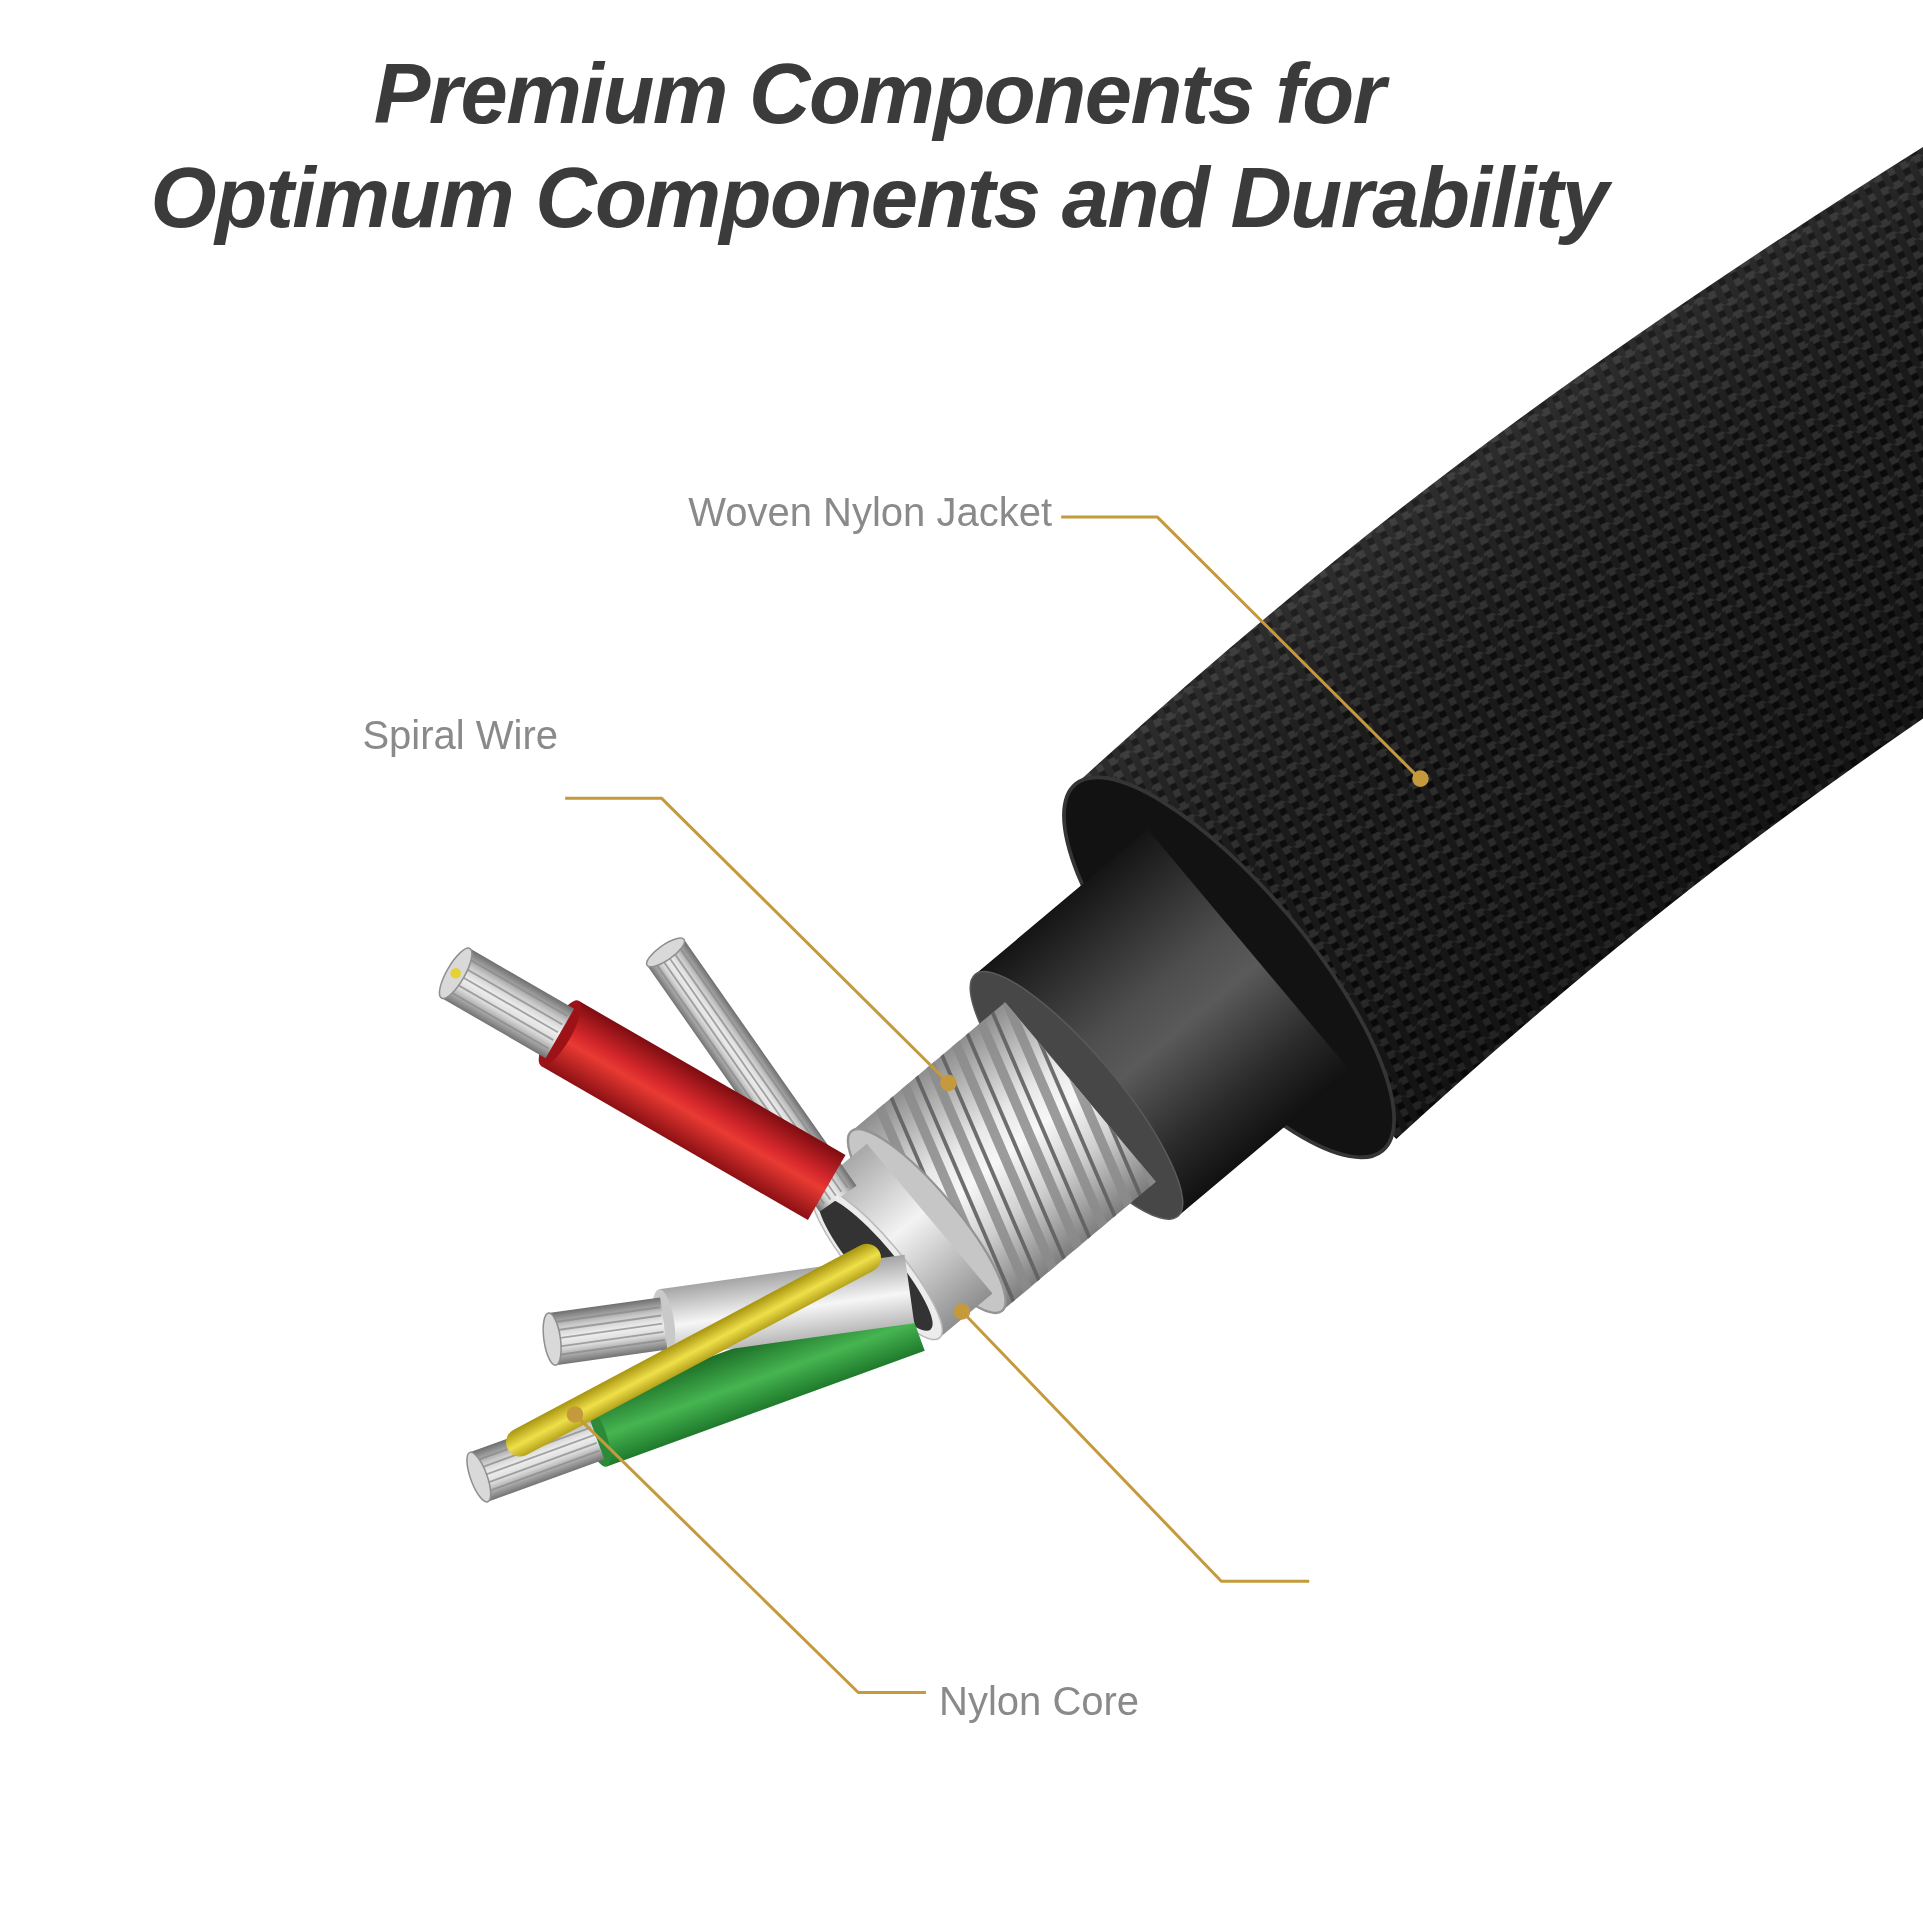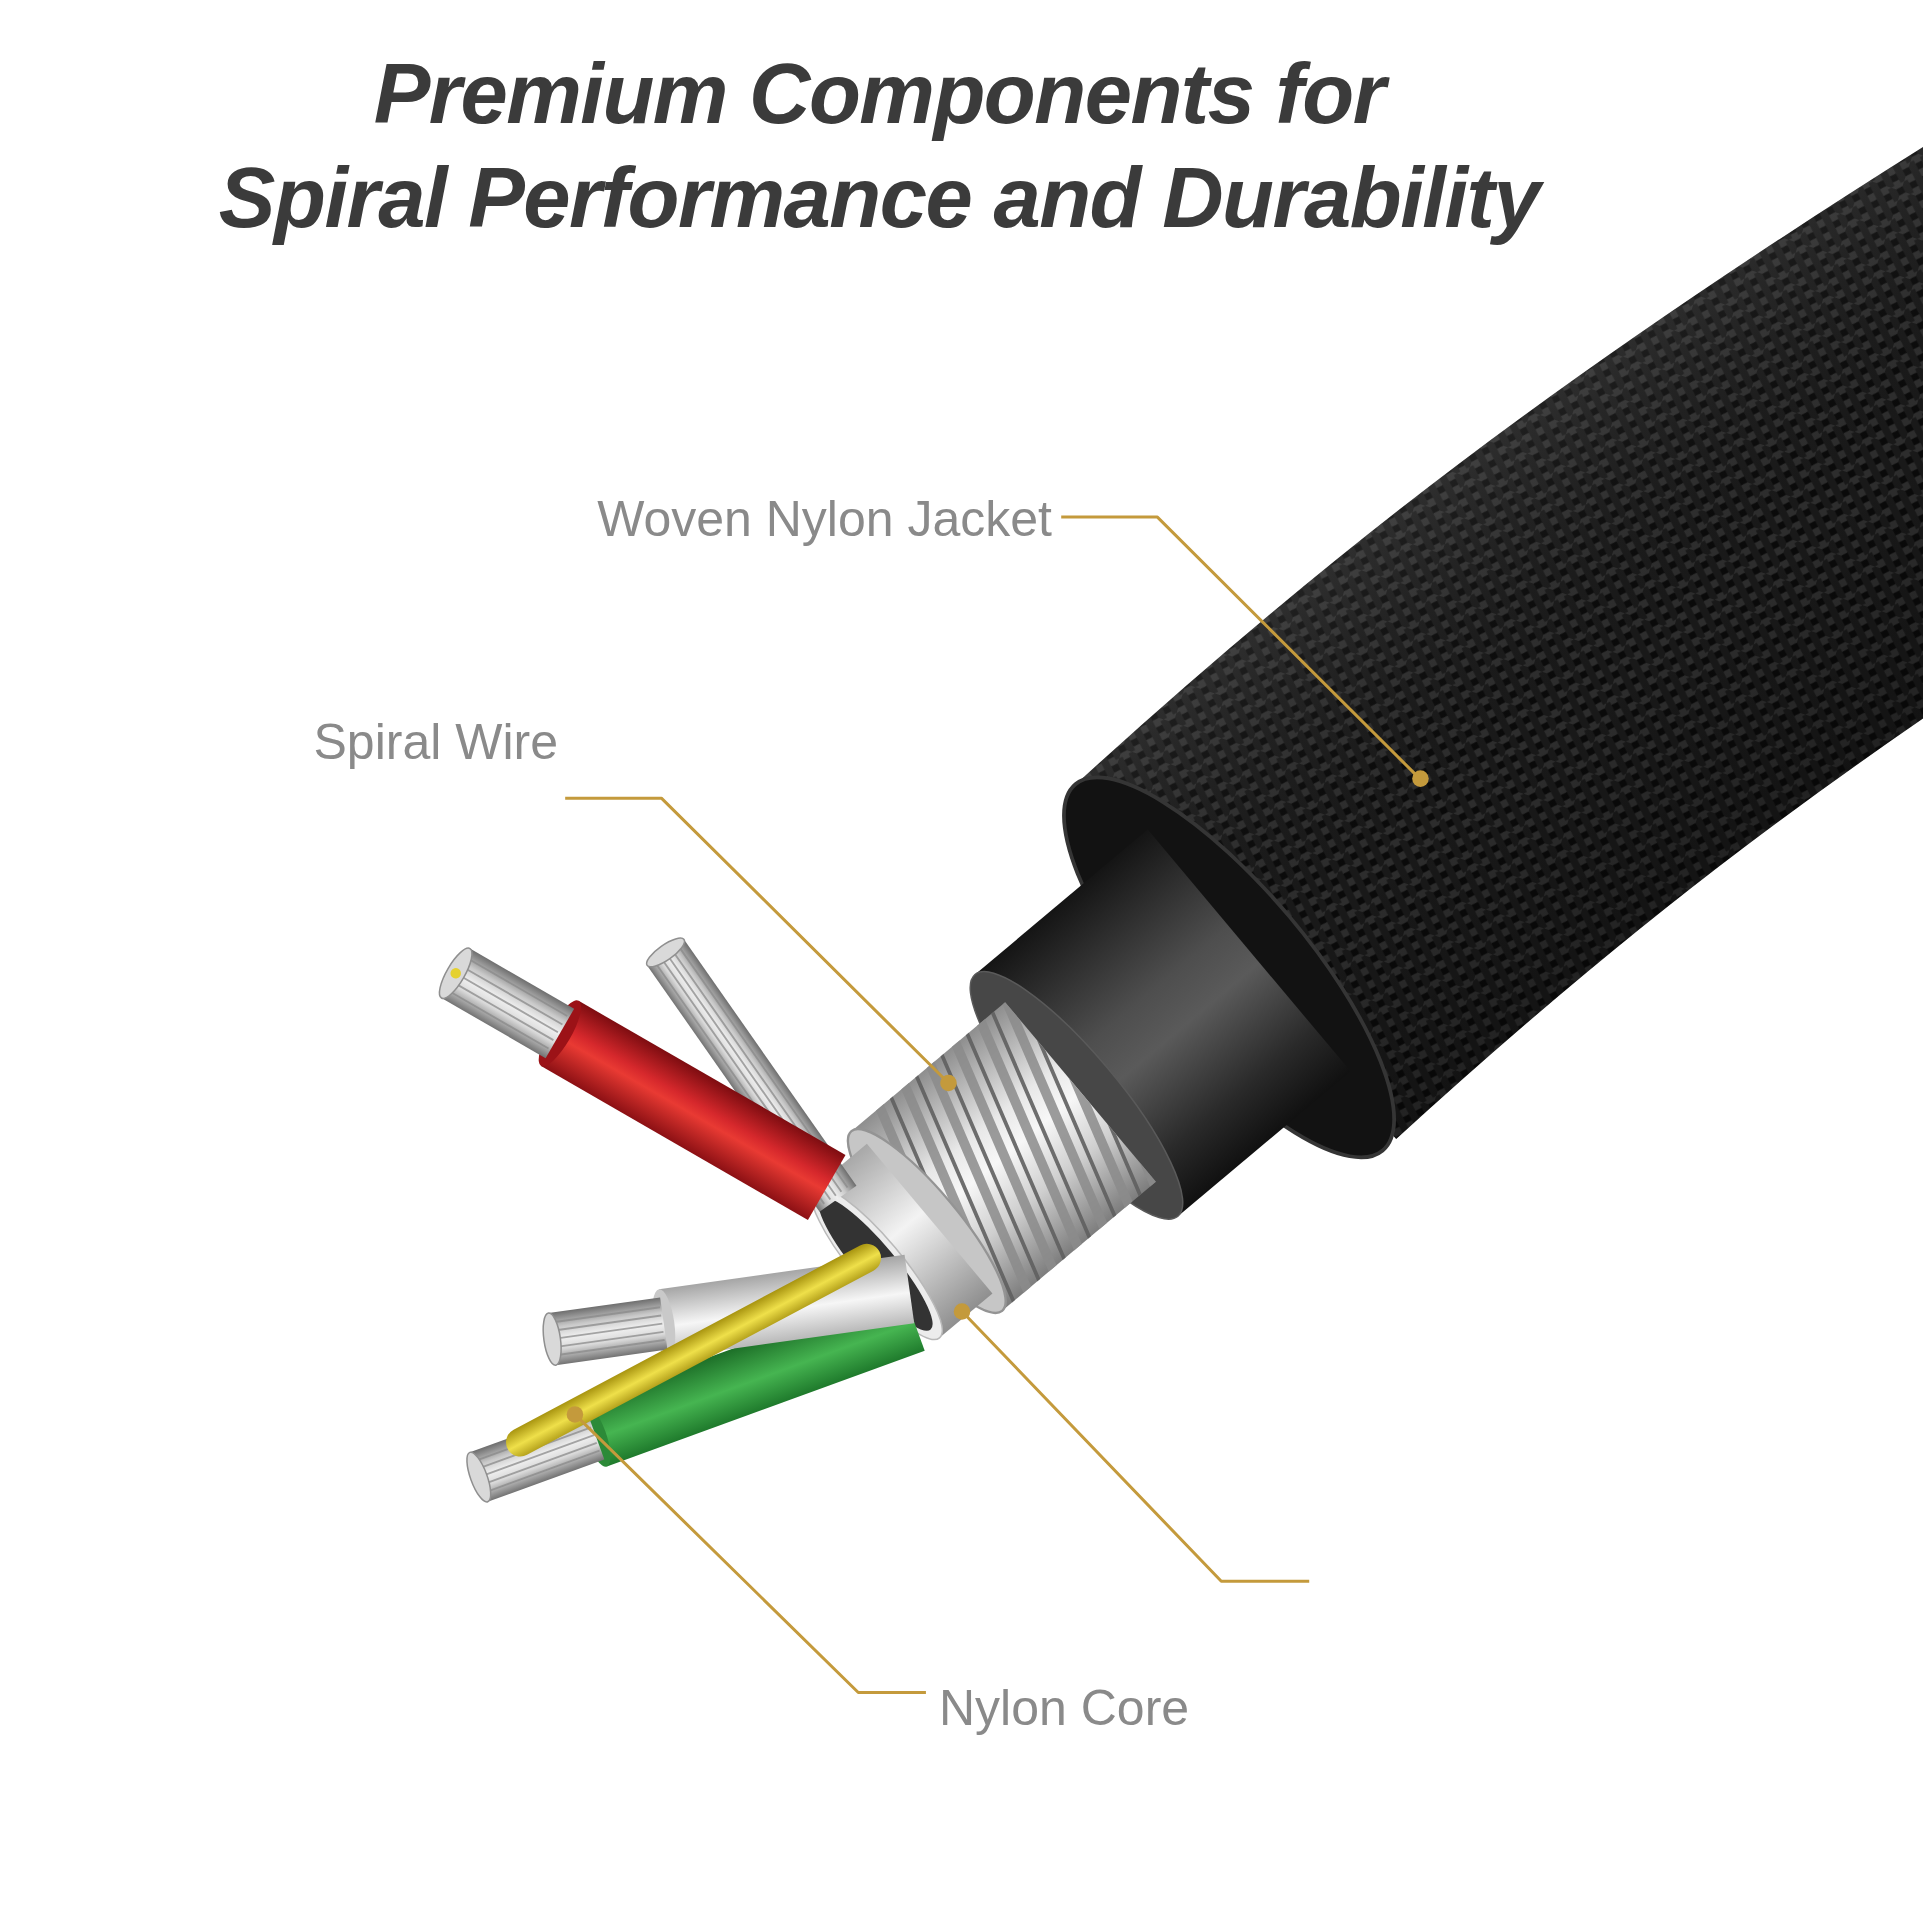--- a/index.html
+++ b/index.html
@@ -7,21 +7,21 @@
     position:relative;width:1924px;height:1832px;background:#ffffff;
     overflow:hidden;font-family:"Liberation Sans",sans-serif;
   }
   .art{position:absolute;left:0;top:0;width:1924px;height:1924px;}
   .title{
     position:absolute;top:42px;left:0;width:1758px;text-align:center;
     color:#3b3b3b;font-weight:bold;font-style:italic;
     font-size:85px;line-height:1.22;letter-spacing:-1.5px;
   }
   .callout-label{
-    position:absolute;color:#8a8a8a;font-size:50px;line-height:1.24;white-space:nowrap;
+    position:absolute;color:#8a8a8a;font-size:40px;line-height:1.24;white-space:nowrap;
   }
   .lbl-woven{top:488px;right:872px;text-align:right;}
   .lbl-spiral{top:711px;right:1366px;text-align:right;margin-left:8px;}
   .lbl-mylar{top:1567px;left:1320px;}
   .lbl-fiber{top:1677px;left:939px;}
 </style>
 </head>
 <body>
 
 <div class="canvas">
@@ -163,21 +163,21 @@
     <g fill="#C49A3C" stroke="none">
       <circle cx="1890" cy="1036" r="11"></circle>
       <circle cx="1262" cy="1441" r="11"></circle>
       <circle cx="1280" cy="1745" r="11"></circle>
       <circle cx="765" cy="1882" r="11"></circle>
     </g>
   </svg>
 
   <div class="title">
     <div>Premium Components for</div>
-    <div>Spiral Performance and Durability</div>
+    <div>Optimum Components and Durability</div>
   </div>
 
   <div class="callout-label lbl-woven">Woven Nylon Jacket</div>
 
   <div class="callout-label lbl-spiral">
     <div>Spiral Wire</div>
   </div>
 
 
   <div class="callout-label lbl-fiber">Nylon Core</div>

